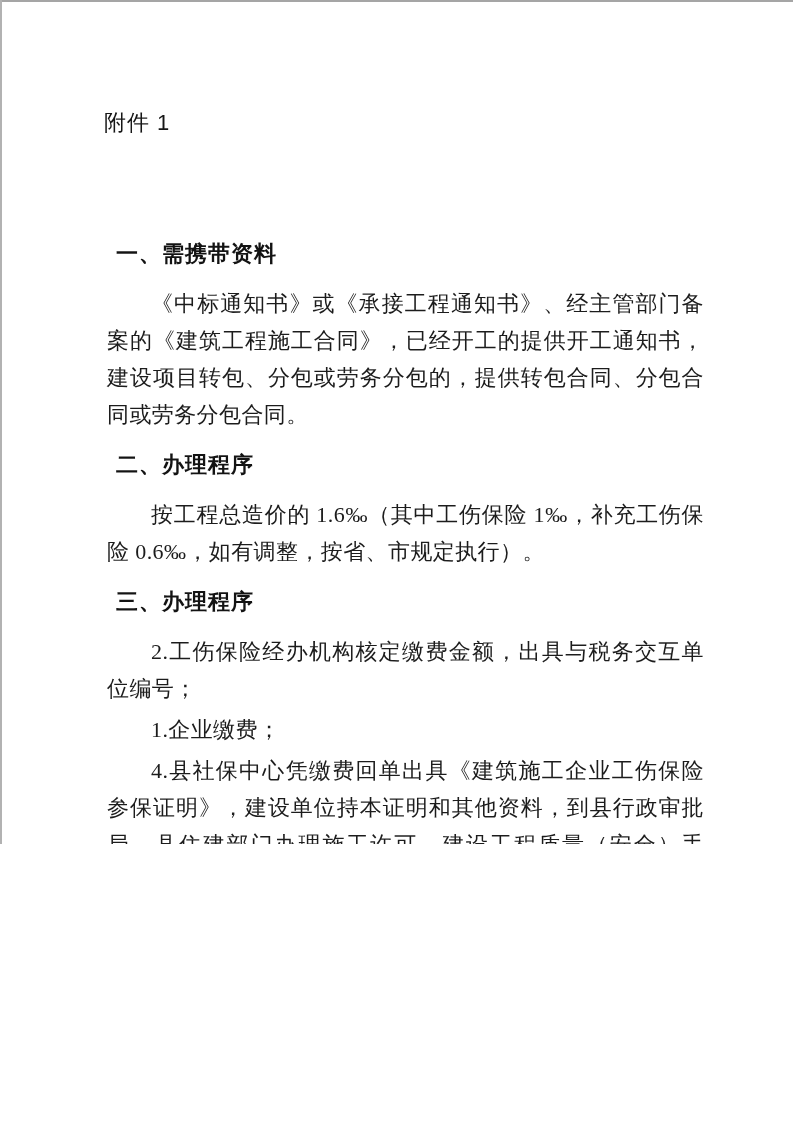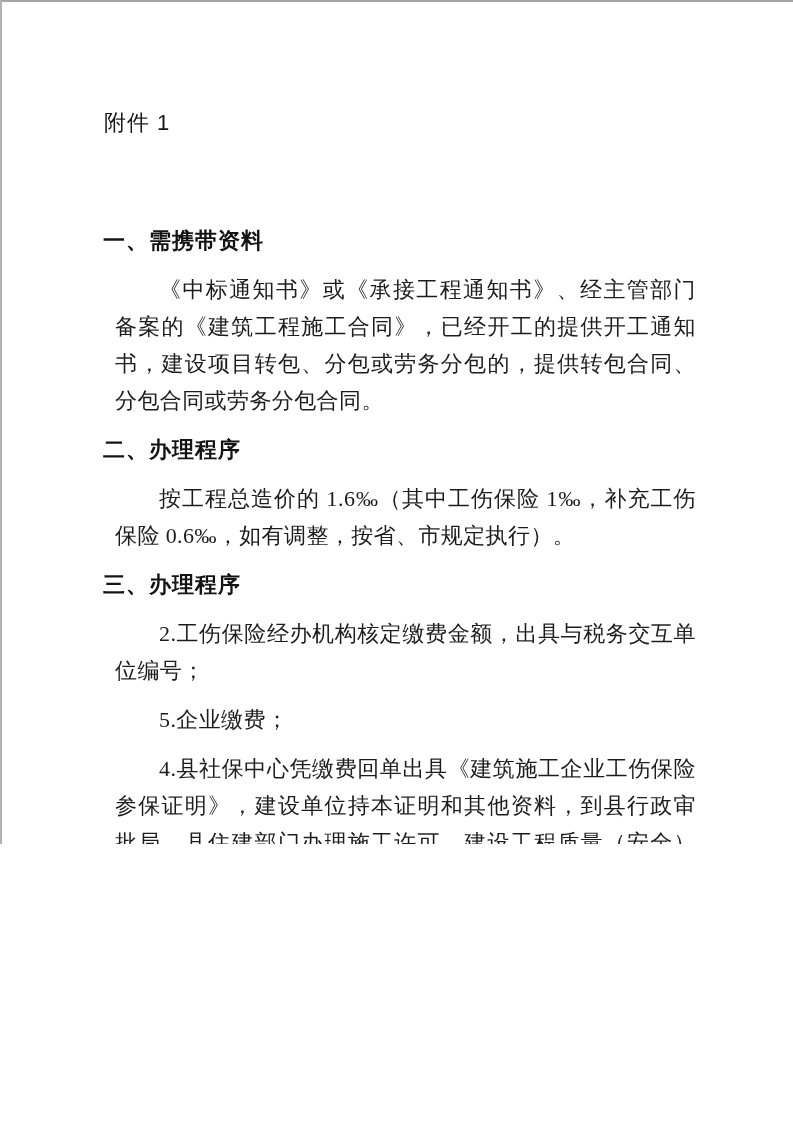--- a/index.html
+++ b/index.html
@@ -53,30 +53,30 @@
     letter-spacing: 2px;
     color: #0e0e0e;
   }
   .content {
     position: absolute;
     left: 103px;
     top: 222px;
     width: 605px;
   }
   .content h2 {
-    margin: 0;
+    margin: 13px;
     font-family: "Liberation Sans", "DejaVu Sans", sans-serif;
     font-weight: 700;
     font-size: 22px;
     line-height: 37px;
     letter-spacing: 1px;
     color: #131313;
   }
   .content p {
-    margin: 12px;
+    margin: 4px;
     font-size: 22px;
     line-height: 37px;
     letter-spacing: 0.4px;
     text-align: justify;
     text-justify: inter-character;
     text-indent: 2em;
     color: #1c1c1c;
   }
   .pagenum {
     position: absolute;
@@ -101,18 +101,18 @@
 
   <div class="content">
     <h2>一、需携带资料</h2>
     <p>《中标通知书》或《承接工程通知书》、经主管部门备案的《建筑工程施工合同》，已经开工的提供开工通知书，建设项目转包、分包或劳务分包的，提供转包合同、分包合同或劳务分包合同。</p>
 
     <h2>二、办理程序</h2>
     <p>按工程总造价的 1.6‰（其中工伤保险 1‰，补充工伤保险 0.6‰，如有调整，按省、市规定执行）。</p>
 
     <h2>三、办理程序</h2>
     <p>2.工伤保险经办机构核定缴费金额，出具与税务交互单位编号；</p>
-    <p>5.企业缴费；</p>
+    <p>1.企业缴费；</p>
     <p>4.县社保中心凭缴费回单出具《建筑施工企业工伤保险参保证明》，建设单位持本证明和其他资料，到县行政审批局、县住建部门办理施工许可、建设工程质量（安全）手续。</p>
   </div>
 
   <div class="pagenum">– 9 –</div>
 </div>
 
 </body></html>

